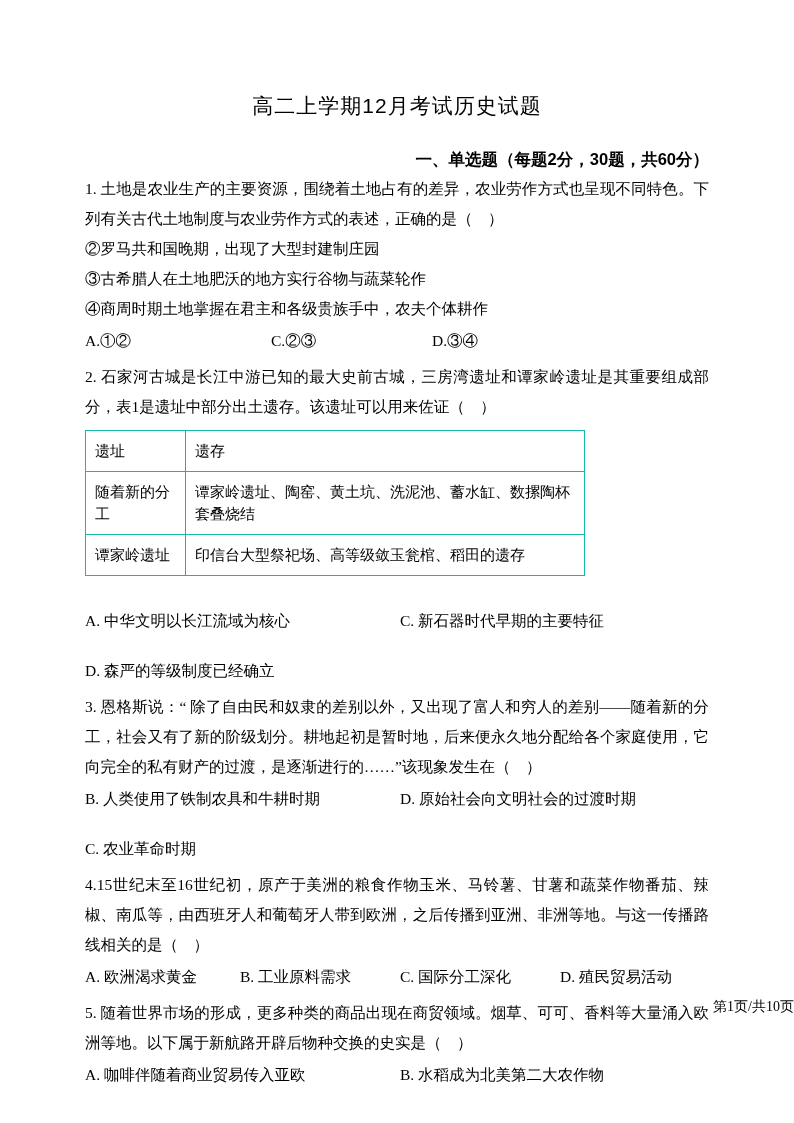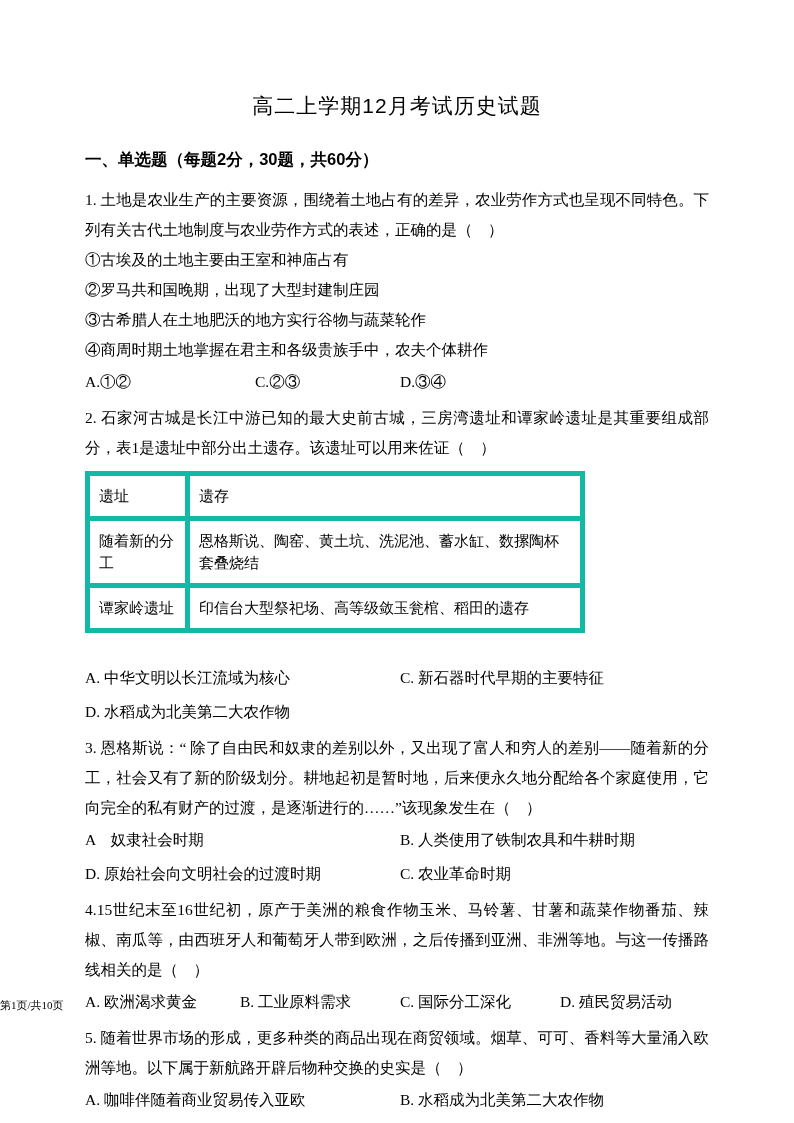--- a/index.html
+++ b/index.html
@@ -19,114 +19,113 @@
     font-size: 21px;
     font-weight: normal;
     font-family: "Liberation Sans", "DejaVu Sans", sans-serif;
     margin-bottom: 24px;
     letter-spacing: 1px;
   }
   .section-header {
     font-size: 16.5px;
     font-weight: bold;
     font-family: "Liberation Sans", "DejaVu Sans", sans-serif;
-    margin-bottom: 11px;
+    margin-bottom: 0;
     line-height: 30px;
+    text-align: right;
   }
   .para {
     font-size: 15.5px;
     line-height: 30px;
     text-align: justify;
   }
   .q { margin-bottom: 6px; }
   .opts {
     display: grid;
     font-size: 15.5px;
     line-height: 30px;
     margin: 2px 0 4px 0;
   }
-  .opts-q1 { grid-template-columns: 170px 145px 160px 1fr; }
-  .opts-2col { grid-template-columns: 315px 1fr; row-gap: 4px; font-family: Liberation Serif, serif; }
+  .opts-q1 { grid-template-columns: 170px 145px 160px 1fr; gap: 16px; }
+  .opts-2col { grid-template-columns: 315px 1fr; row-gap: 20px; font-family: Liberation Serif, serif; }
   .opts-q4 { grid-template-columns: 155px 160px 160px 1fr; }
   .relics-table {
     border-collapse: collapse;
     width: 500px;
     margin: 8px 0 30px 0;
     font-size: 15px;
   }
   .relics-table th, .relics-table td {
-    border: 5px solid #14b8a6;
+    border: 1px solid #14b8a6;
     padding: 9px 9px;
     line-height: 22px;
     font-weight: normal;
     vertical-align: middle;
   }
   .relics-table th { text-align: left; }
   .relics-table .site-col { width: 100px; text-align: left; }
   .relics-table td.finds-col { text-align: left; }
   .footer {
     position: absolute;
     top: 998px;
     left: 0;
     width: 100%;
-    text-align: left;
-    font-size: 11px;
+    text-align: right;
+    font-size: 14px;
   }
 </style>
 </head>
 <body>
 
 <div class="page">
 
   <h1 class="title">高二上学期12月考试历史试题</h1>
 
   <div class="section-header">一、单选题（每题2分，30题，共60分）</div>
 
   <div class="q">
     <p class="para">1. 土地是农业生产的主要资源，围绕着土地占有的差异，农业劳作方式也呈现不同特色。下列有关古代土地制度与农业劳作方式的表述，正确的是（　）</p>
-    <p class="para">①古埃及的土地主要由王室和神庙占有</p>
     <p class="para">②罗马共和国晚期，出现了大型封建制庄园</p>
     <p class="para">③古希腊人在土地肥沃的地方实行谷物与蔬菜轮作</p>
     <p class="para">④商周时期土地掌握在君主和各级贵族手中，农夫个体耕作</p>
     <div class="opts opts-q1">
       <span>A.①②</span>
       <span>C.②③</span>
       <span>D.③④</span>
     </div>
   </div>
 
   <div class="q">
     <p class="para">2. 石家河古城是长江中游已知的最大史前古城，三房湾遗址和谭家岭遗址是其重要组成部分，表1是遗址中部分出土遗存。该遗址可以用来佐证（　）</p>
     <table class="relics-table">
       <tbody>
           <tr>
         <th class="site-col">遗址</th>
         <th>遗存</th>
       </tr>
       <tr>
         <td class="site-col">随着新的分工</td>
-        <td class="finds-col">恩格斯说、陶窑、黄土坑、洗泥池、蓄水缸、数摞陶杯套叠烧结</td>
+        <td class="finds-col">谭家岭遗址、陶窑、黄土坑、洗泥池、蓄水缸、数摞陶杯套叠烧结</td>
       </tr>
       <tr>
         <td class="site-col">谭家岭遗址</td>
         <td class="finds-col">印信台大型祭祀场、高等级敛玉瓮棺、稻田的遗存</td>
       </tr>
     </tbody>
       </table>
     <div class="opts opts-2col">
       <span>A. 中华文明以长江流域为核心</span>
       <span>C. 新石器时代早期的主要特征</span>
-      <span>D. 水稻成为北美第二大农作物</span>
+      <span>D. 森严的等级制度已经确立</span>
     </div>
   </div>
 
   <div class="q">
     <p class="para">3. 恩格斯说：“ 除了自由民和奴隶的差别以外，又出现了富人和穷人的差别——随着新的分工，社会又有了新的阶级划分。耕地起初是暂时地，后来便永久地分配给各个家庭使用，它向完全的私有财产的过渡，是逐渐进行的……”该现象发生在（　）</p>
     <div class="opts opts-2col">
-      <span>A　奴隶社会时期</span>
       <span>B. 人类使用了铁制农具和牛耕时期</span>
       <span>D. 原始社会向文明社会的过渡时期</span>
       <span>C. 农业革命时期</span>
     </div>
   </div>
 
   <div class="q">
     <p class="para">4.15世纪末至16世纪初，原产于美洲的粮食作物玉米、马铃薯、甘薯和蔬菜作物番茄、辣椒、南瓜等，由西班牙人和葡萄牙人带到欧洲，之后传播到亚洲、非洲等地。与这一传播路线相关的是（　）</p>
     <div class="opts opts-q4">
       <span>A. 欧洲渴求黄金</span>

